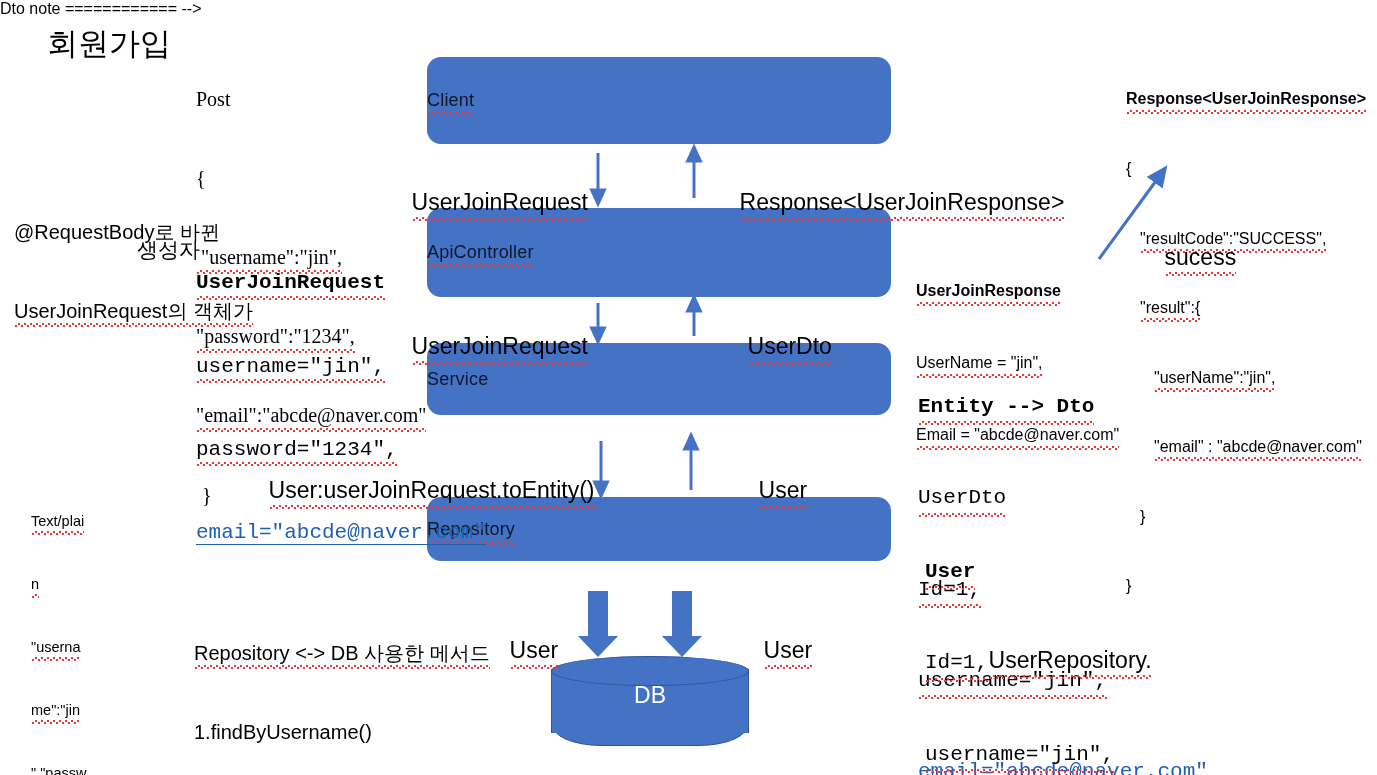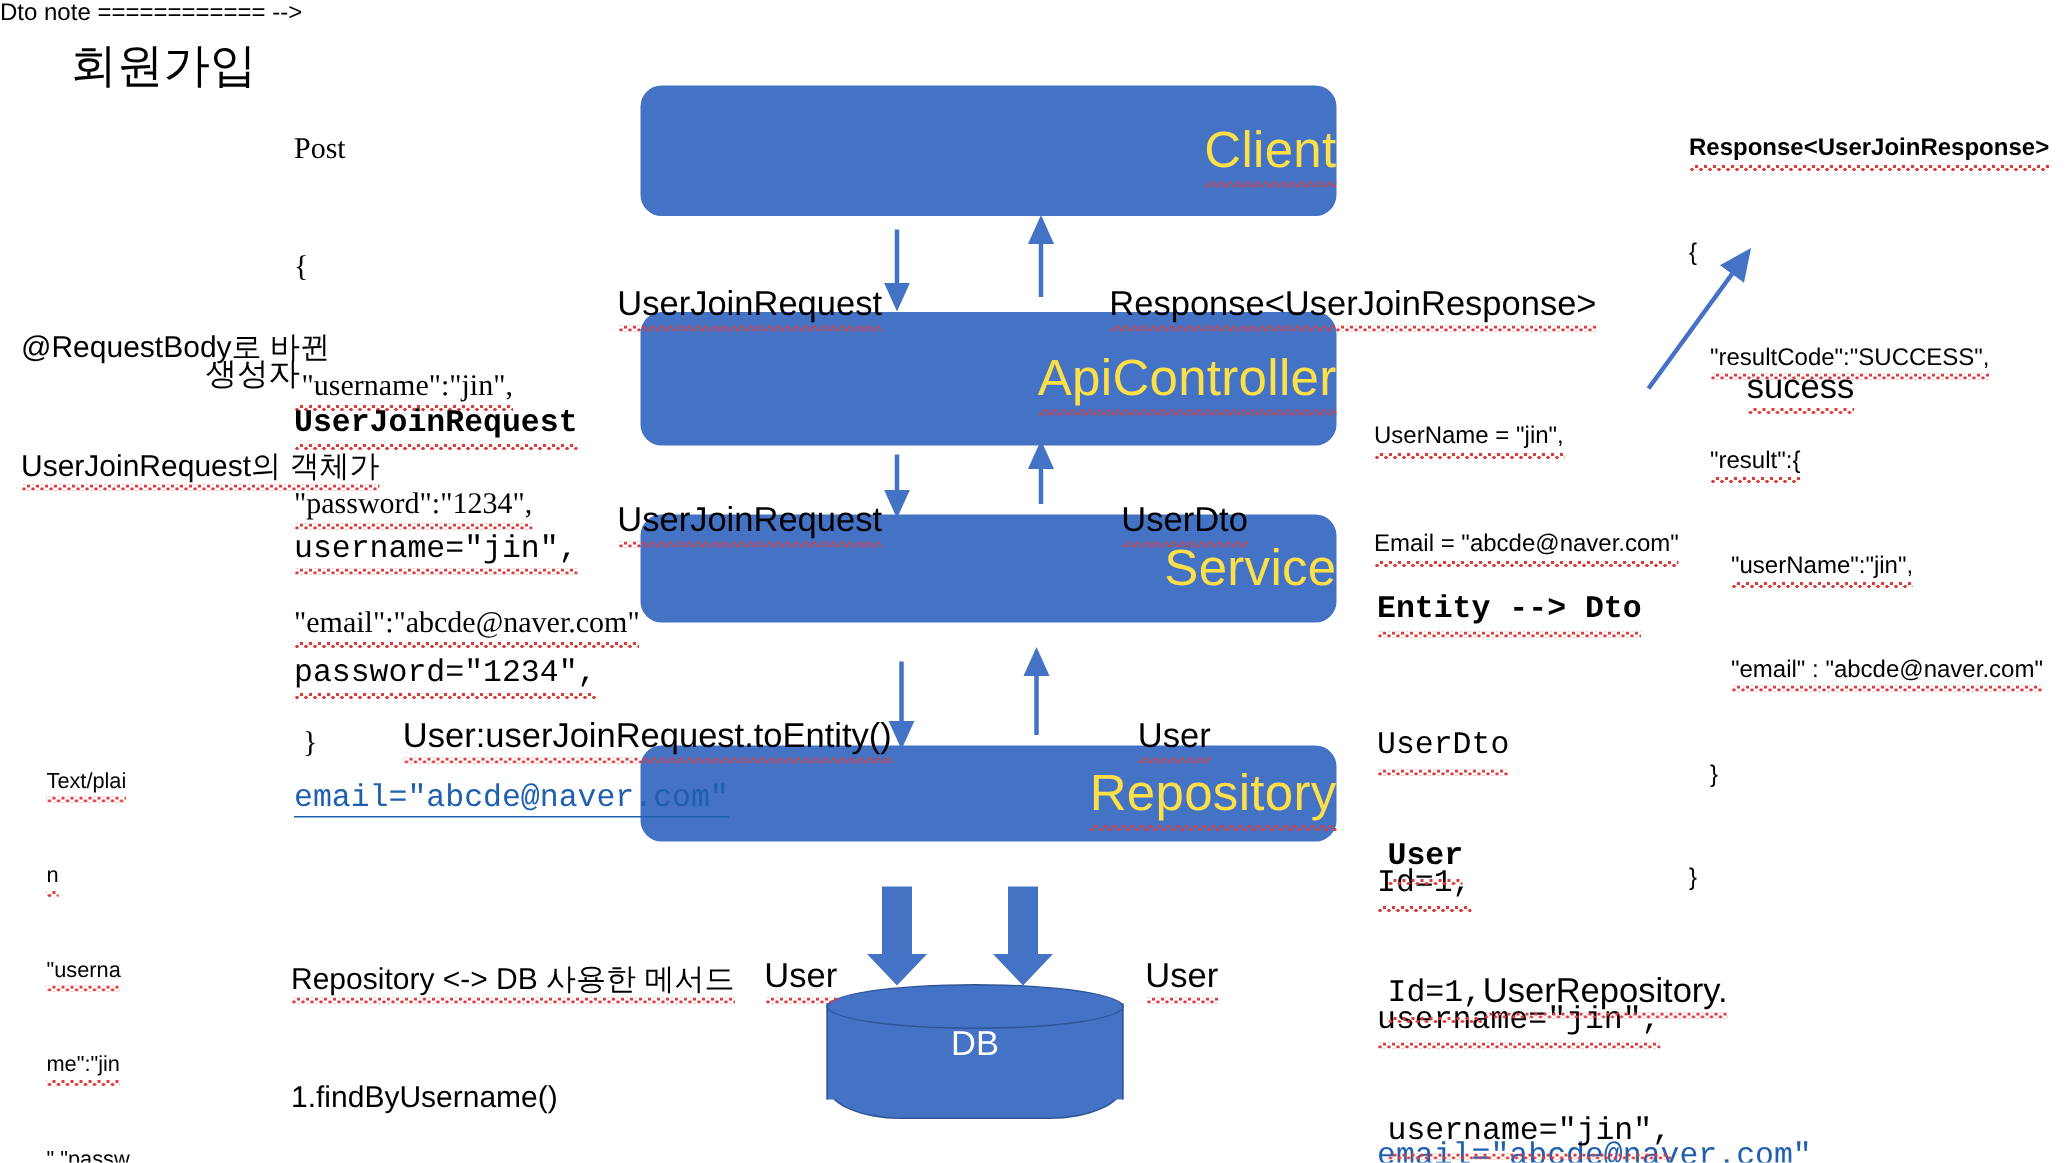--- a/index.html
+++ b/index.html
@@ -13,23 +13,23 @@
     position:relative;
   }
   #stage { position:absolute; left:0; top:0; width:1377px; height:775px; }
 
   
   .layer-box{
     position:absolute;
     left:427px; width:464px;
     background:#4472C4;
     border-radius:14px;
-    display:flex; align-items:center; justify-content:flex-end;
-    color:#fde047;
-    font-size:34px;
+    display:flex; align-items:center; justify-content:flex-start;
+    color:#0f172a;
+    font-size:18px;
     letter-spacing:.2px;
   }
   .layer-box .lbl{ position:relative; }
   .squig-w::after{
     content:""; position:absolute; left:0; right:0; bottom:-5px; height:4px;
     background-image:
       radial-gradient(circle at 2px 3px, #e03b3b 1.1px, transparent 1.3px),
       radial-gradient(circle at 5px 1px, #e03b3b 1.1px, transparent 1.3px);
     background-size:6px 4px;
     background-repeat:repeat-x;
@@ -228,20 +228,21 @@
     <div style="padding-left:28px;"><span class="sq">"email" : "abcde@naver.com"</span></div>
     <div style="padding-left:14px;">}</div>
     <div>}</div>
   </div>
   <div class="txt t-24" style="left:1139px; top:212px;">
     <span class="sq">sucess</span>
   </div>
 
   
   <div class="txt t-17" style="left:916px; top:231px; line-height:1.5;">
+    <div class="b"><span class="sq">UserJoinResponse</span></div>
     <div><span class="sq">UserName = "jin",</span></div>
     <div><span class="sq">Email = "abcde@naver.com"</span></div>
   </div>
 
    Dto note ============ --&gt;
   <div class="txt t-20" style="left:918px; top:331px; line-height:1.45;">
     <div class="b"><span class="sq">Entity --&gt; Dto</span></div>
     <div><span class="sq">UserDto</span></div>
     <div><span class="sq">Id=1,</span></div>
     <div><span class="sq">username="jin",</span></div>

